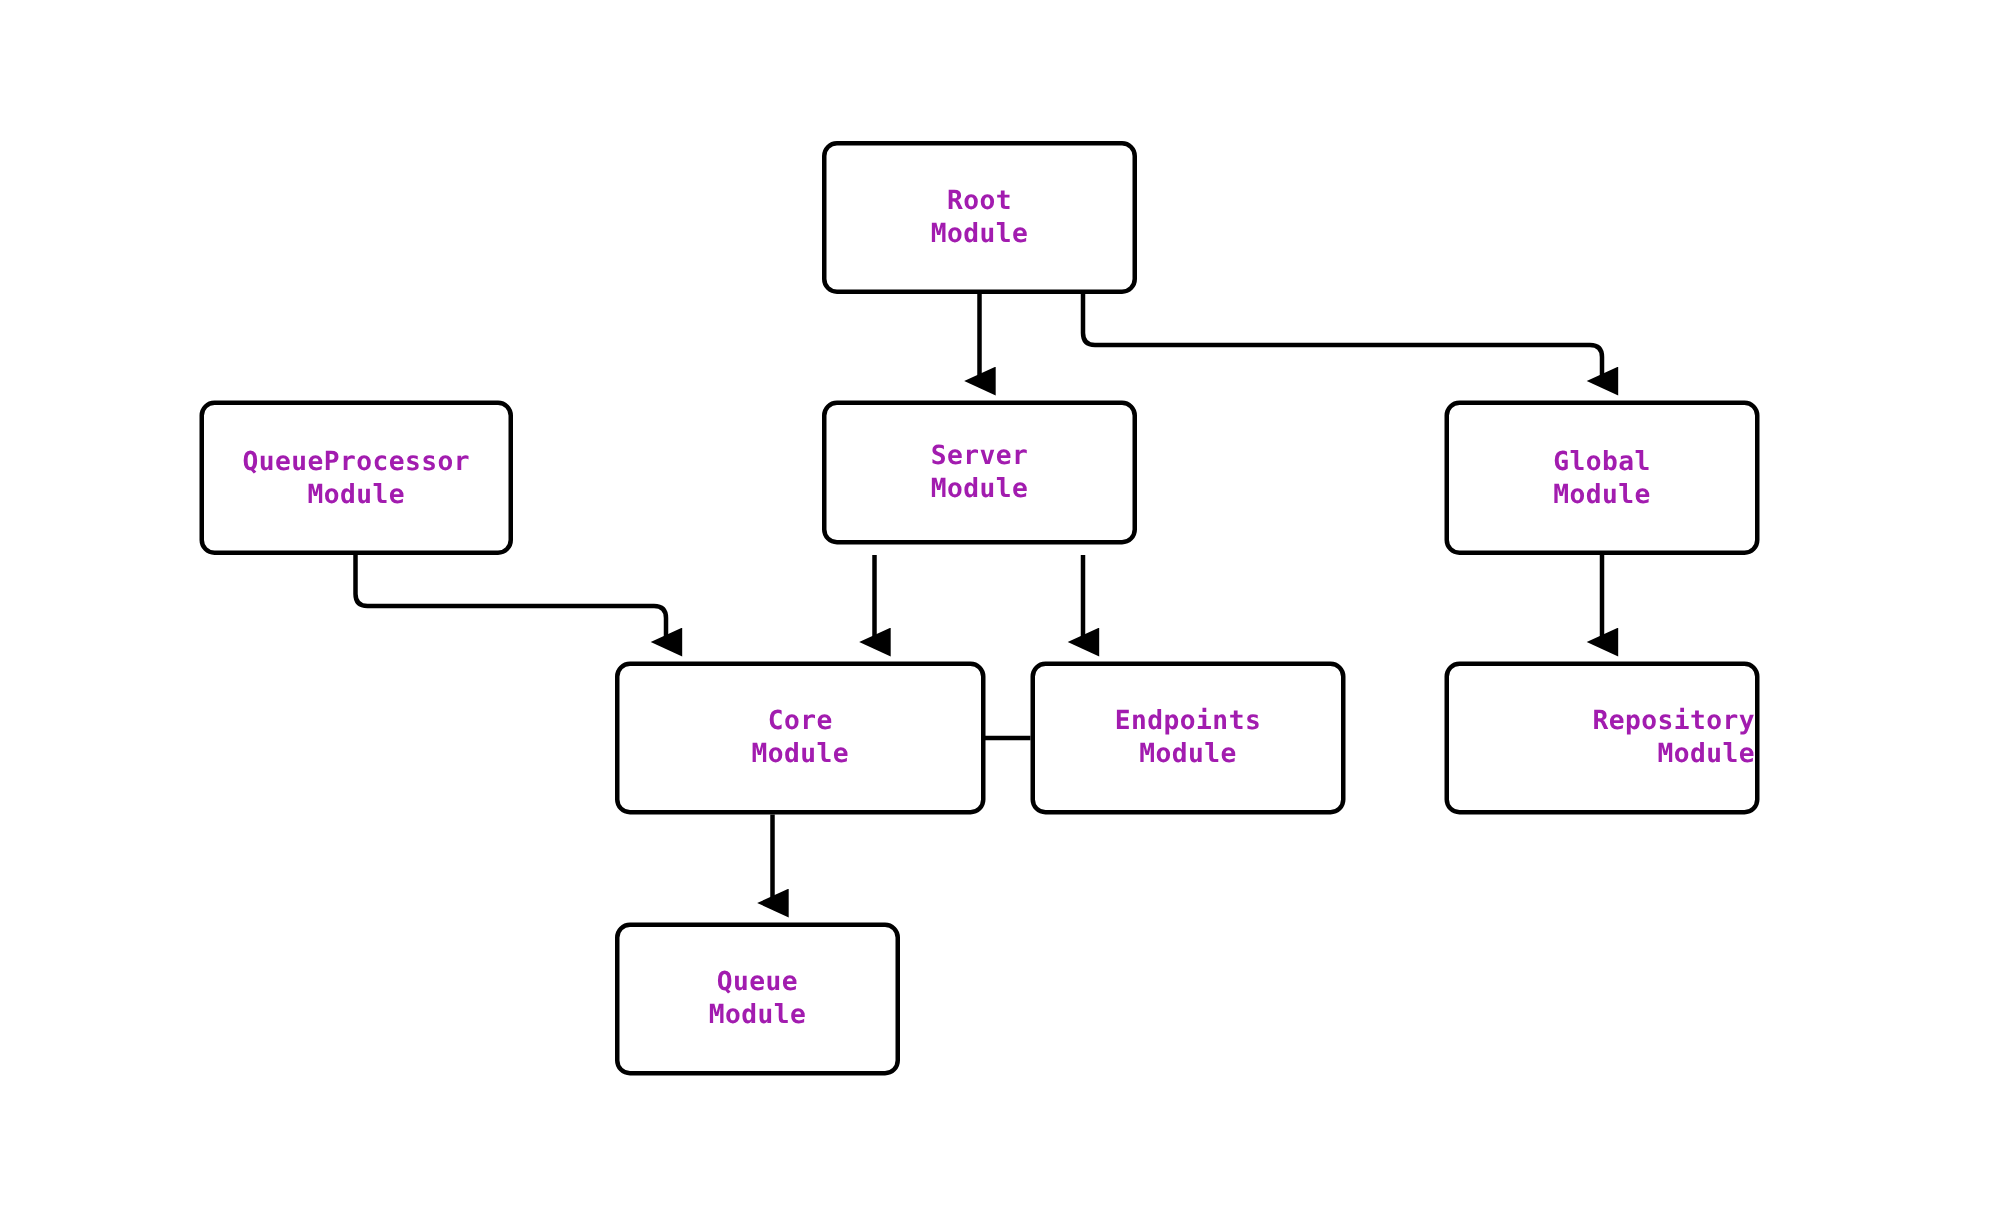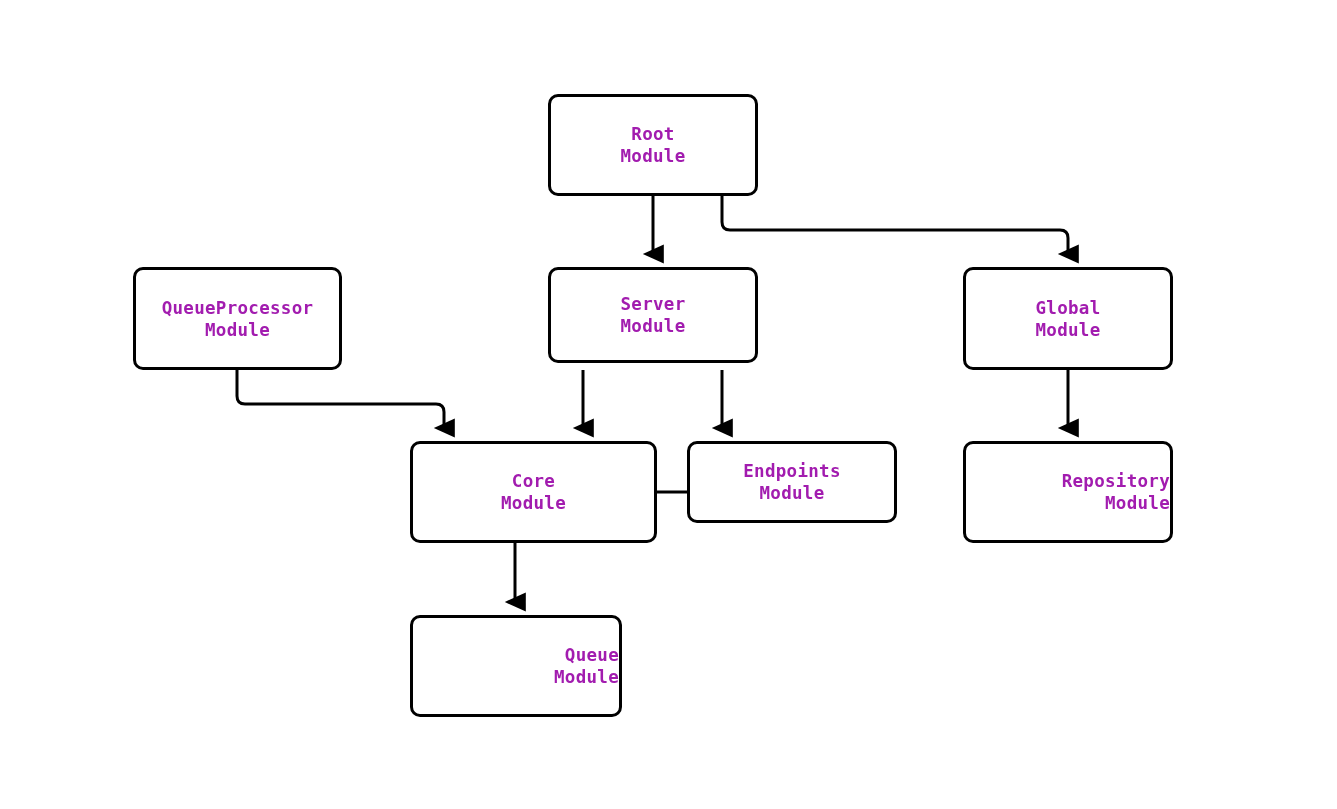--- a/index.html
+++ b/index.html
@@ -100,29 +100,29 @@
     <div class="node" style="left:963px; top:267px; width:210px; height:103px;">
       <div class="node-label">Global</div>
       <div class="node-label">Module</div>
     </div>
 
     <div class="node" style="left:410px; top:441px; width:247px; height:102px;">
       <div class="node-label">Core</div>
       <div class="node-label">Module</div>
     </div>
 
-    <div class="node" style="left:687px; top:441px; width:210px; height:82px;">
+    <div class="node" style="left:687px; top:441px; width:210px; height:102px;">
       <div class="node-label">Endpoints</div>
       <div class="node-label">Module</div>
     </div>
 
     <div class="node" style="left:963px; top:441px; width:210px; height:102px;align-items:flex-end;">
       <div class="node-label">Repository</div>
       <div class="node-label">Module</div>
     </div>
 
-    <div class="node" style="left:410px; top:615px; width:212px; height:102px;align-items:flex-end;">
+    <div class="node" style="left:410px; top:615px; width:190px; height:102px;">
       <div class="node-label">Queue</div>
       <div class="node-label">Module</div>
     </div>
 
   </div>
 </div>
 
 </body></html>

